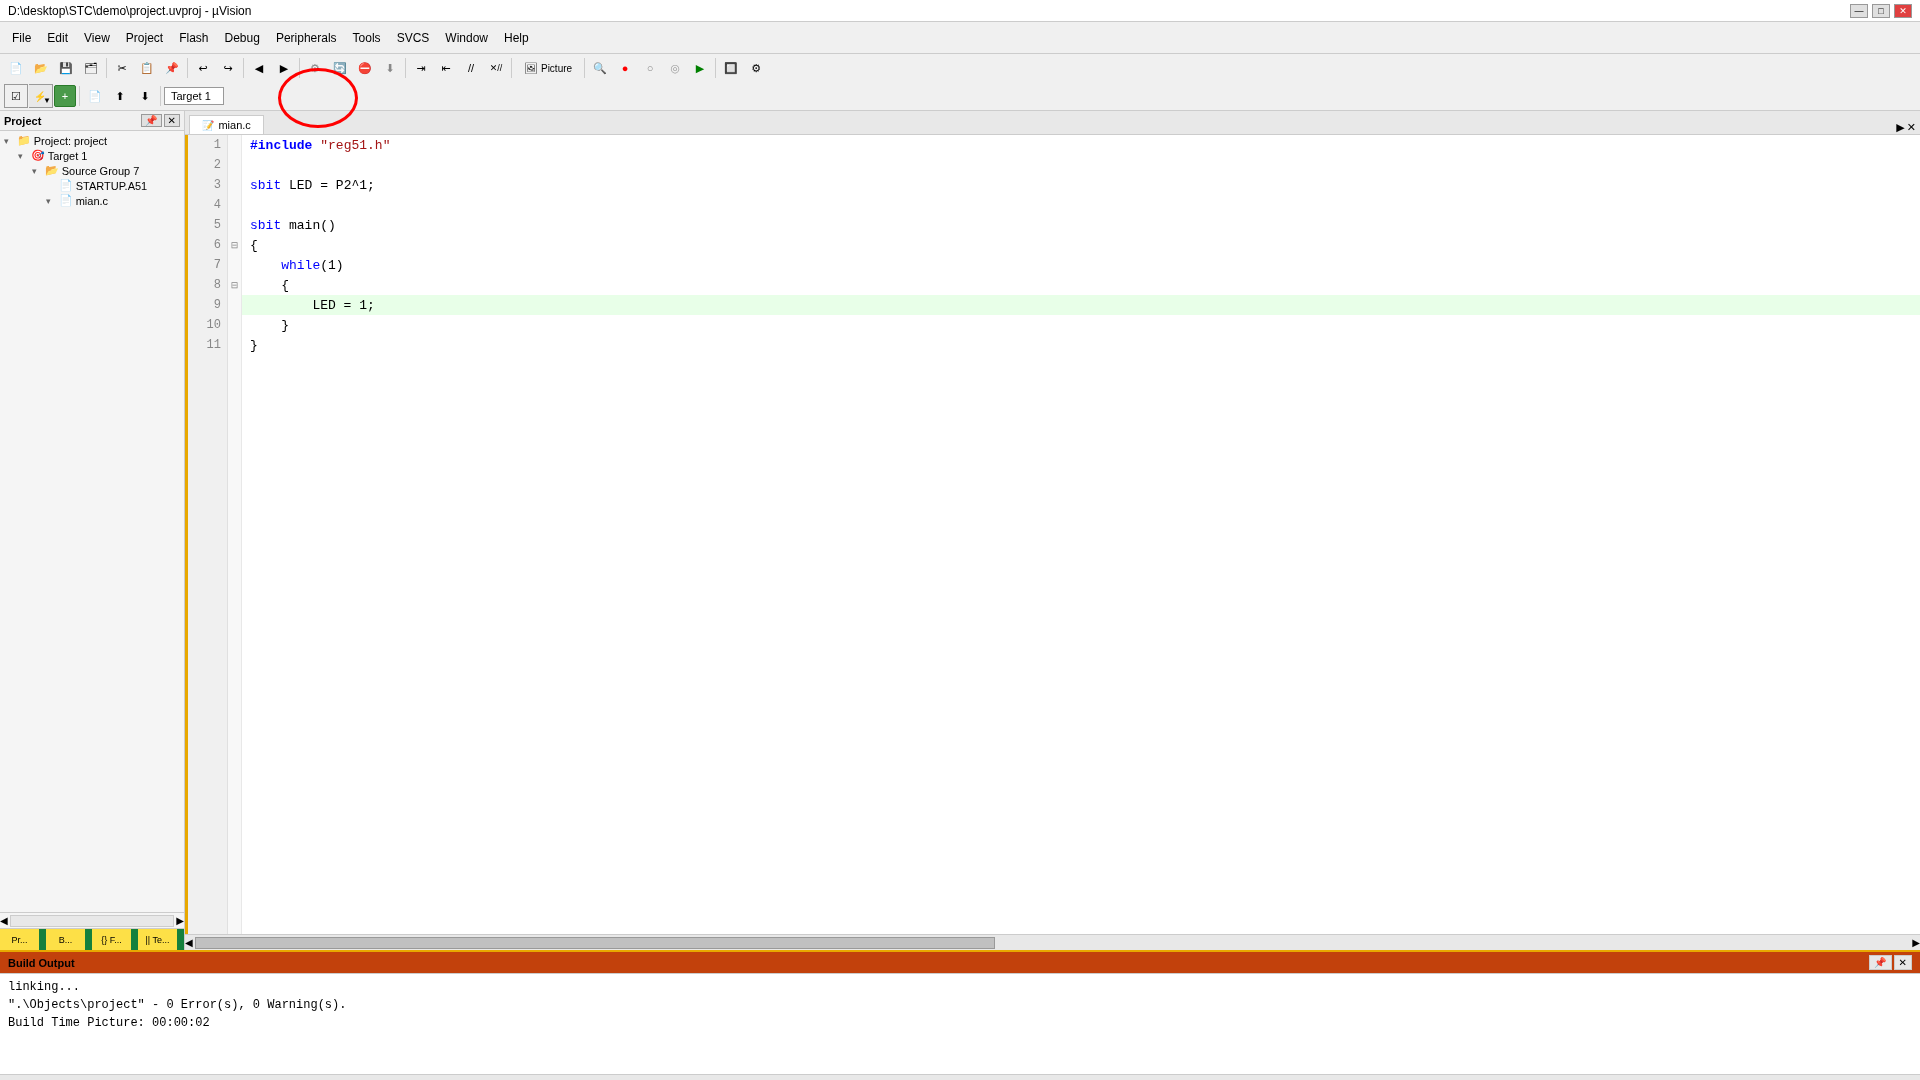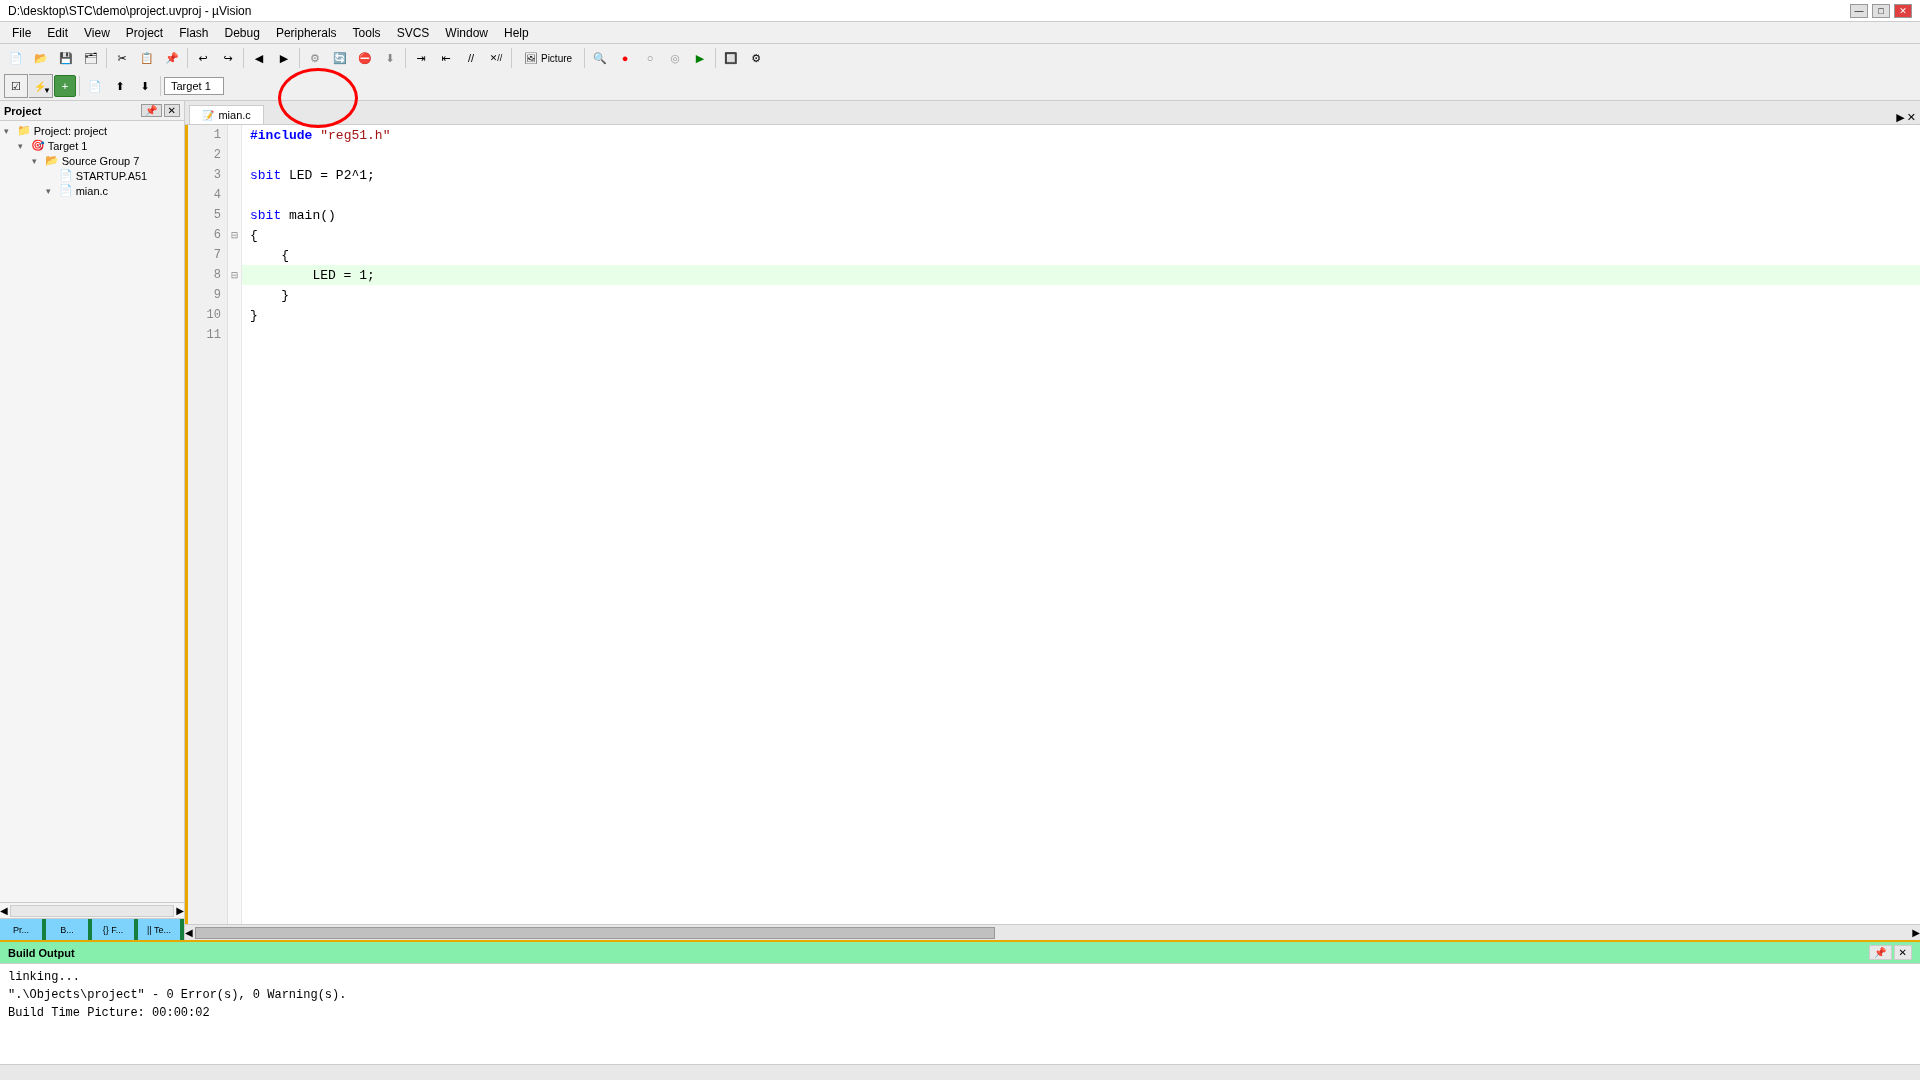--- a/index.html
+++ b/index.html
@@ -4,21 +4,21 @@
   <style>
     * { margin: 0; padding: 0; box-sizing: border-box; }
     body { width: 1920px; height: 1080px; font-family: 'Segoe UI', Tahoma, sans-serif; font-size: 12px; background: #f0f0f0; overflow: hidden; }
     
     
     .title-bar { height: 22px; background: #fff; display: flex; align-items: center; justify-content: space-between; border-bottom: 1px solid #ccc; padding: 0 8px; }
     .title-bar-buttons { display: flex; gap: 4px; }
     .title-btn { width: 18px; height: 14px; border: 1px solid #999; background: #e0e0e0; font-size: 9px; display: flex; align-items: center; justify-content: center; cursor: pointer; }
     
     
-    .menu-bar { height: 22px; background: #f0f0f0; display: flex; align-items: center; border-bottom: 1px solid #ccc; padding: 0 4px; }
+    .menu-bar { height: 32px; background: #f0f0f0; display: flex; align-items: center; border-bottom: 1px solid #ccc; padding: 0 4px; }
     .menu-item { padding: 2px 8px; font-size: 12px; cursor: pointer; }
     
     
     .toolbar-container { background: #f0f0f0; border-bottom: 1px solid #ccc; }
     .toolbar { height: 28px; display: flex; align-items: center; padding: 2px 4px; gap: 1px; flex-wrap: nowrap; }
     .toolbar-btn { width: 24px; height: 24px; display: flex; align-items: center; justify-content: center; border: 1px solid transparent; background: transparent; cursor: pointer; font-size: 11px; position: relative; }
     .toolbar-sep { width: 1px; height: 20px; background: #ccc; margin: 0 2px; }
     .toolbar-label { font-size: 11px; padding: 2px 6px; background: #fff; border: 1px solid #999; min-width: 60px; }
     
     
@@ -34,21 +34,21 @@
     .project-panel { width: 185px; background: #f5f5f5; border-right: 1px solid #ccc; display: flex; flex-direction: column; }
     .panel-header { height: 20px; background: #f0f0f0; border-bottom: 1px solid #ccc; display: flex; align-items: center; justify-content: space-between; padding: 0 4px; }
     .panel-title { font-size: 11px; font-weight: bold; }
     .tree-area { flex: 1; overflow: auto; padding: 2px; }
     .tree-item { display: flex; align-items: center; gap: 3px; padding: 1px 2px; cursor: pointer; white-space: nowrap; font-size: 11px; }
     .tree-indent-1 { padding-left: 16px; }
     .tree-indent-2 { padding-left: 30px; }
     .tree-indent-3 { padding-left: 44px; }
     .expand-icon { font-size: 9px; color: #666; width: 10px; }
     .panel-tabs { height: 22px; display: flex; border-top: 1px solid #ccc; }
-    .panel-tab { flex: 1; font-size: 9px; display: flex; align-items: center; justify-content: center; border-right: 4px solid #15803d; cursor: pointer; background: #7dd3fc; }
+    .panel-tab { flex: 1; font-size: 9px; display: flex; align-items: center; justify-content: center; border-right: 7px solid #15803d; cursor: pointer; background: #fde047; }
     .panel-scroll { height: 16px; border-top: 1px solid #ccc; display: flex; align-items: center; }
     .h-scroll { flex: 1; height: 12px; background: #e8e8e8; margin: 2px; border: 1px solid #ccc; }
     
     
     .editor-area { flex: 1; display: flex; flex-direction: column; background: #fff; }
     .editor-tabs { height: 24px; background: #e8e8e8; border-bottom: 1px solid #ccc; display: flex; align-items: flex-end; }
     .editor-tab { padding: 3px 12px; font-size: 11px; background: #fff; border: 1px solid #ccc; border-bottom: none; cursor: pointer; display: flex; align-items: center; gap: 4px; margin-left: 4px; }
     .editor-tab-icon { font-size: 10px; color: #0078d4; }
     .tab-arrow-right { margin-left: auto; margin-right: 2px; cursor: pointer; font-size: 11px; }
     .tab-close-all { cursor: pointer; font-size: 11px; margin-right: 4px; }
@@ -65,21 +65,21 @@
     .kw { color: #0000ff; font-weight: bold; }
     .kw2 { color: #0000ff; }
     .str { color: #a31515; }
     
     
     .h-scrollbar { height: 16px; background: #e8e8e8; border-top: 1px solid #ccc; display: flex; align-items: center; }
     .h-scroll-thumb { width: 800px; height: 12px; background: #c0c0c0; margin: 2px 2px; border: 1px solid #999; }
     
     
     .build-output { height: 140px; border-top: 2px solid #e8a800; background: #fff; display: flex; flex-direction: column; }
-    .build-header { height: 22px; background: #86efac; border-bottom: 1px solid #ccc; display: flex; align-items: center; justify-content: space-between; padding: 0 8px; }
+    .build-header { height: 22px; background: #c2410c; border-bottom: 1px solid #ccc; display: flex; align-items: center; justify-content: space-between; padding: 0 8px; }
     .build-title { font-size: 11px; font-weight: bold; }
     .build-btns { display: flex; gap: 2px; }
     .build-btn { font-size: 10px; padding: 1px 4px; border: 1px solid #ccc; background: #e8e8e8; cursor: pointer; }
     .build-content { flex: 1; overflow: auto; padding: 4px 8px; font-family: 'Courier New', monospace; font-size: 12px; }
     .build-line { line-height: 18px; }
     .build-scroll { height: 16px; background: #e8e8e8; border-top: 1px solid #ccc; }
     
     
     .gutter { width: 14px; background: #f8f8f8; border-right: 1px solid #e8e8e8; }
     .gutter-item { height: 20px; display: flex; align-items: center; justify-content: center; font-size: 9px; color: #888; }
@@ -281,20 +281,25 @@
           <span class="kw2">sbit</span>
           <span> LED = P2^1;</span>
         </div>
         <div class="code-line"></div>
         <div class="code-line">
           <span class="kw2">sbit</span>
           <span> main()</span>
         </div>
         <div class="code-line">{</div>
         <div class="code-line">
+          <span>    </span>
+          <span class="kw2">while</span>
+          <span>(1)</span>
+        </div>
+        <div class="code-line">
           <span>    {</span>
         </div>
         <div class="code-line highlighted">
           <span>        LED = 1;</span>
         </div>
         <div class="code-line">
           <span>    }</span>
         </div>
         <div class="code-line">}</div>
       </div>

